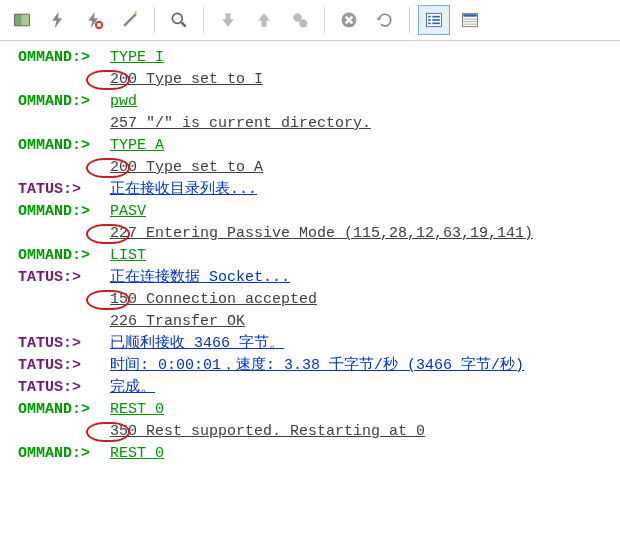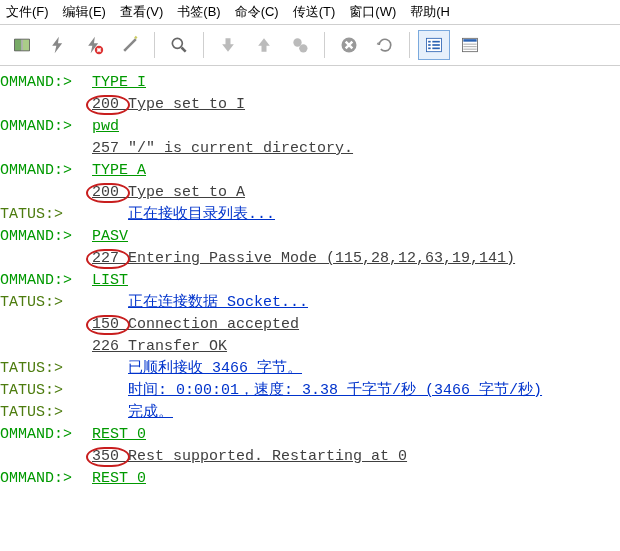--- a/index.html
+++ b/index.html
@@ -47,54 +47,45 @@
   .log {
     padding: 6px 0 0 0;
     font-family: "Consolas","Courier New","SimSun",monospace;
     font-size: 15px;
     line-height: 22px;
     white-space: pre;
   }
   .row { display: flex; position: relative; height: 22px; align-items: baseline;}
   .tag {
     width: 92px;
-    padding-left: 0;
+    padding-left: 18px;
+    font-weight: bold;
   }
   .tag.green { color: #009900; }
-  .tag.blue  { color: #4d7c0f; }
+  .tag.blue  { color: #701a75; }
   .msg { flex: 1; text-decoration: underline; }
   .msg.green { color: #009900; }
-  .msg.blue  { color: #0033cc; margin-left: 36px; }
+  .msg.blue  { color: #0033cc; }
   .msg.black { color: #404040; }
   .circ {
     position: absolute;
     width: 40px;
     height: 16px;
     border: 2px solid #c81e1e;
     border-radius: 50% / 60%;
     left: 86px;
     top: 1px;
     pointer-events: none;
   }
 </style>
 </head>
 <body>
 
 <div class="window">
 
-  <div class="menubar">
-    <span class="item">文件(F)</span>
-    <span class="item">编辑(E)</span>
-    <span class="item">查看(V)</span>
-    <span class="item">书签(B)</span>
-    <span class="item">命令(C)</span>
-    <span class="item">传送(T)</span>
-    <span class="item">窗口(W)</span>
-    <span class="item">帮助(H</span>
-  </div>
 
   <div class="toolbar">
     <div class="tbtn">
         <svg viewBox="0 0 24 24">
           <path fill="#7a6" d="M3 5h8v14H3z"></path>
           <path fill="#ac8" d="M13 5h8v14h-8z"></path>
           <path stroke="#555" fill="none" d="M3 5h18v14H3z M12 5v14"></path>
         </svg>
       </div>
     <div class="tbtn">

